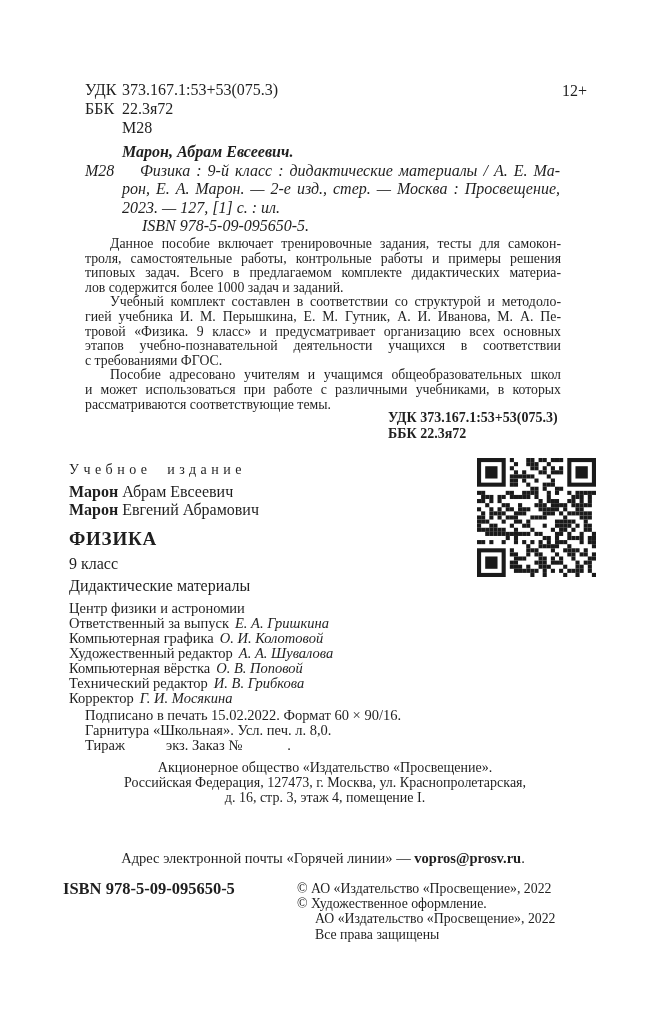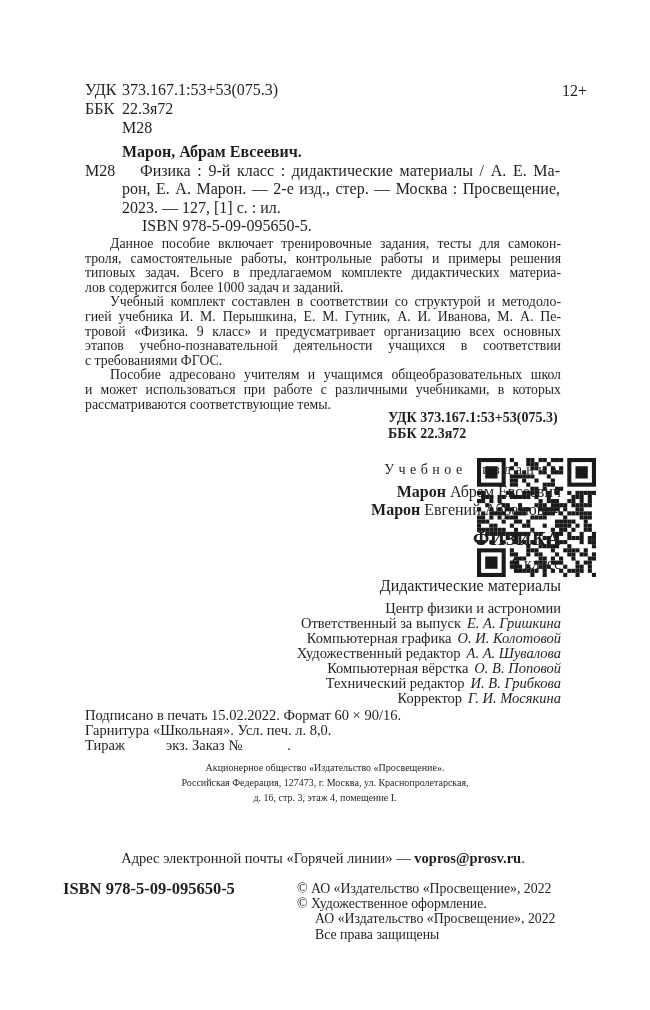--- a/index.html
+++ b/index.html
@@ -10,51 +10,51 @@
     color:#1f1f1f;
     font-family:"Liberation Serif","DejaVu Serif",serif;
     overflow:hidden;
   }
   
   .catalog-head{position:absolute;top:80px;left:85px;font-size:16px;line-height:19px;}
   .catalog-head .row{display:flex;}
   .catalog-head .lbl{width:37px;}
   .age-rating{position:absolute;top:82px;left:562px;font-size:16px;}
   
-  .card{position:absolute;top:143px;left:122px;width:438px;font-size:16px;line-height:18.6px;}
+  .card{position:absolute;top:143px;left:122px;width:438px;font-size:16px;line-height:18.6px;font-style:italic;}
   .card .author-heading{font-weight:bold;}
   .entry{position:relative;}
   .entry-code{position:absolute;left:-37px;top:0;}
   .isbn-line{text-indent:20px;}
   
   .annotation{position:absolute;top:237px;left:85px;width:476px;font-size:13.8px;line-height:14.6px;}
   .annotation .line{text-align:justify;text-align-last:justify;}
   .annotation .line.last{text-align:left;text-align-last:left;}
   .annotation .para .line:first-child{text-indent:25px;}
   .entry-lines .line{text-align:justify;text-align-last:justify;}
   .entry-lines .line.last{text-align:left;text-align-last:left;}
   .entry-lines .line:first-child{text-indent:18px;}
   
   .catalog-refs{position:absolute;top:410px;left:388px;font-size:14px;font-weight:bold;line-height:15.5px;}
   
-  .edition{position:absolute;top:462px;left:85px;width:476px;text-align:right;}
+  .edition{position:absolute;top:462px;left:69px;width:476px;text-align:left;}
   .edition-kind{font-size:14px;letter-spacing:0.32em;word-spacing:0.55em;margin-bottom:5px;}
   .author-line{font-size:16px;line-height:18px;}
   .author-line .surname{font-weight:bold;}
   .book-title{font-size:19px;font-weight:bold;letter-spacing:0.04em;margin-top:8px;line-height:23px;}
   .grade{font-size:16px;line-height:18px;margin-top:5px;}
   .subtitle{font-size:16px;line-height:18px;margin-top:4px;}
   .center-name{font-size:14.5px;line-height:15px;margin-top:6px;}
   .staff-row{font-size:14.5px;line-height:15px;}
   .staff-row .name{font-style:italic;margin-left:6px;}
   
   .imprint{position:absolute;top:708px;left:85px;width:476px;text-align:left;font-size:14.5px;line-height:15.2px;}
   .spacer41{display:inline-block;width:41px;}
   .spacer45{display:inline-block;width:45px;}
-  .publisher{position:absolute;top:760px;left:60px;width:530px;text-align:center;font-size:10px;line-height:15.2px;}
+  .publisher{position:absolute;top:760px;left:60px;width:530px;text-align:center;font-size:14px;line-height:15.2px;}
   .contact{position:absolute;top:850px;left:85px;width:476px;text-align:center;font-size:14.5px;}
   .contact .email{font-weight:bold;}
   
   .footer-isbn{position:absolute;top:879px;left:63px;font-size:16.5px;font-weight:bold;}
   .copyright{position:absolute;top:881px;left:297px;font-size:13.8px;line-height:15.2px;}
   .copyright .cline.indented{padding-left:18px;}
   
   .qr{position:absolute;top:458px;left:477px;width:119px;height:119px;}
 </style>
 </head>

